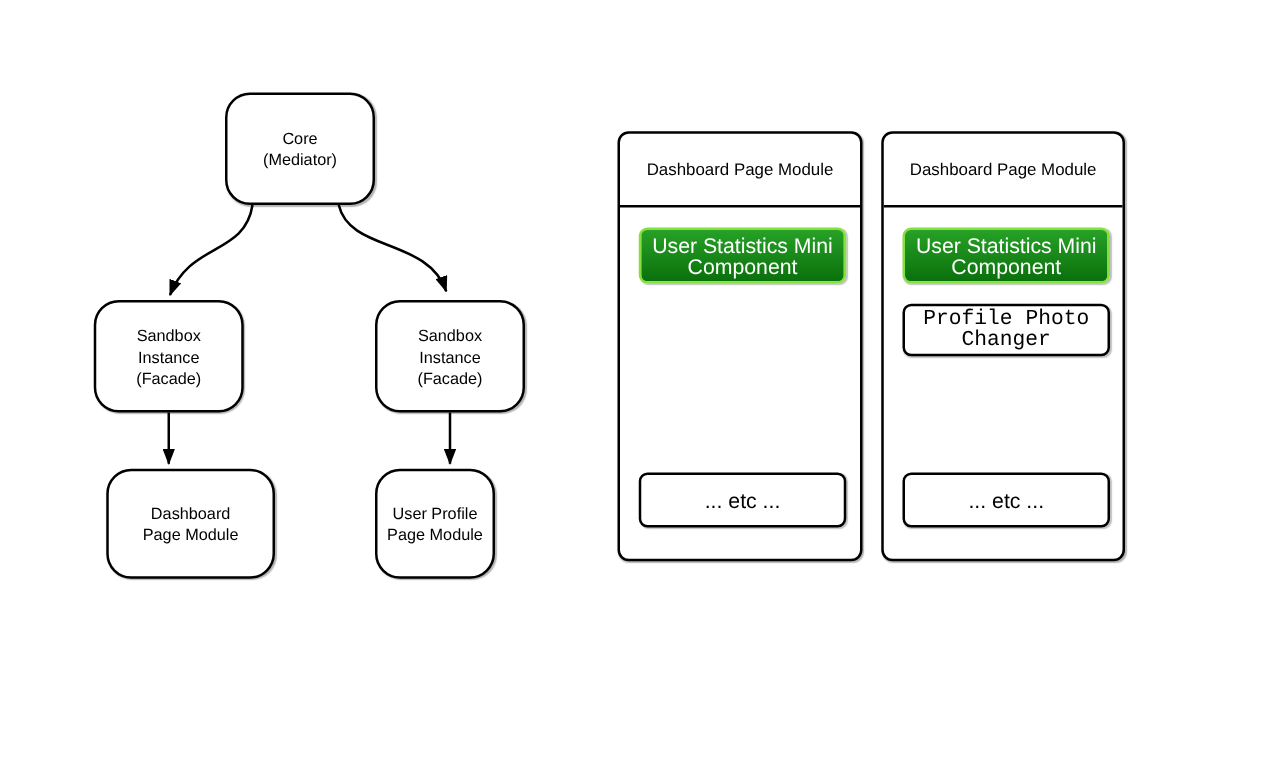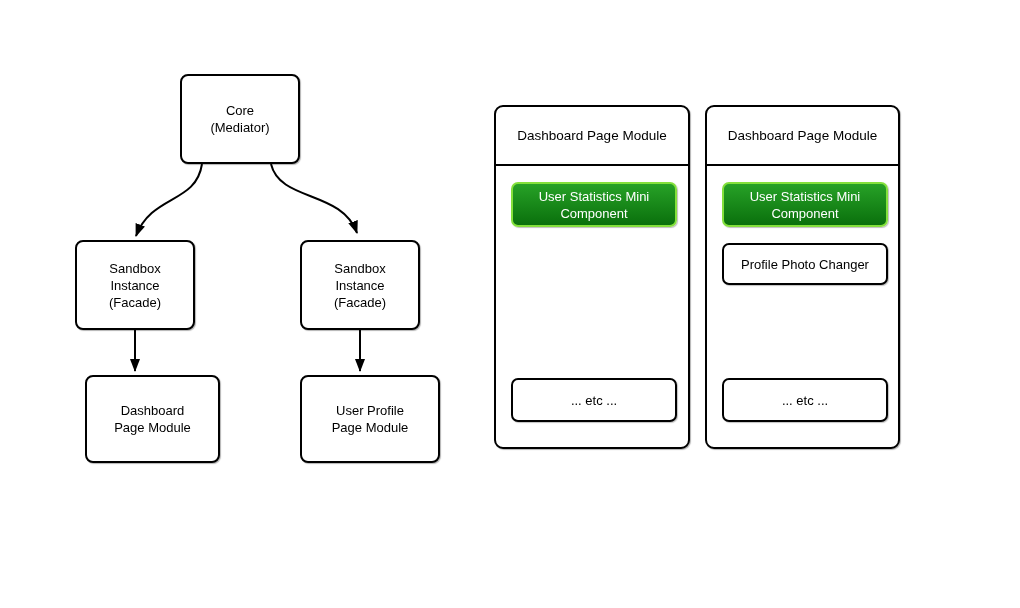--- a/index.html
+++ b/index.html
@@ -11,21 +11,21 @@
     color:#000;
     overflow:hidden;
   }
   .arrow-layer{position:absolute;left:0;top:0;pointer-events:none;}
   
   .node{
     position:absolute;
     box-sizing:border-box;
     background:#fff;
     border:2px solid #000;
-    border-radius:8px;
+    border-radius:20px;
     display:flex;align-items:center;justify-content:center;
     text-align:center;
     font-size:13px;line-height:17px;
     white-space:pre-line;
     box-shadow:1px 1px 1px rgba(0,0,0,0.30);
   }
   
   .module{
     position:absolute;
     box-sizing:border-box;
@@ -44,21 +44,21 @@
   }
   .item{
     position:absolute;
     box-sizing:border-box;
     left:15px;width:166px;
     background:#fff;
     border:2px solid #000;
     border-radius:7px;
     display:flex;align-items:center;justify-content:center;
     text-align:center;
-    font-size:13px;line-height:17px;
+    font-size:17px;line-height:17px;
     padding:0 6px;
     box-shadow:1px 1px 1px rgba(0,0,0,0.25);
   }
   .item.green{
     background:linear-gradient(#27a127,#0a700c);
     border:2px solid #84e03c;
     color:#ffffff;
   }
 </style>
 </head>
@@ -85,29 +85,29 @@
 Instance
 (Facade)</div>
 
   <div class="node" style="left:300px;top:240px;width:120px;height:90px;">Sandbox
 Instance
 (Facade)</div>
 
   <div class="node" style="left:85px;top:375px;width:135px;height:88px;">Dashboard
 Page Module</div>
 
-  <div class="node" style="left:300px;top:375px;width:140px;height:88px;">User Profile
+  <div class="node" style="left:300px;top:375px;width:96px;height:88px;">User Profile
 Page Module</div>
 
   <div class="module" style="left:494px;top:105px;width:196px;height:344px;">
     <div class="module-header">Dashboard Page Module</div>
     <div class="item green" style="top:75px;height:45px;">User Statistics Mini Component</div>
     <div class="item" style="top:271px;height:44px;">... etc ...</div>
   </div>
 
   <div class="module" style="left:705px;top:105px;width:195px;height:344px;">
     <div class="module-header">Dashboard Page Module</div>
     <div class="item green" style="top:75px;height:45px;">User Statistics Mini Component</div>
-    <div class="item" style="top:136px;height:42px;">Profile Photo Changer</div>
+    <div class="item" style="top:136px;height:42px;font-family:Liberation Mono, monospace;">Profile Photo Changer</div>
     <div class="item" style="top:271px;height:44px;">... etc ...</div>
   </div>
 
 </div>
 
 </body></html>

